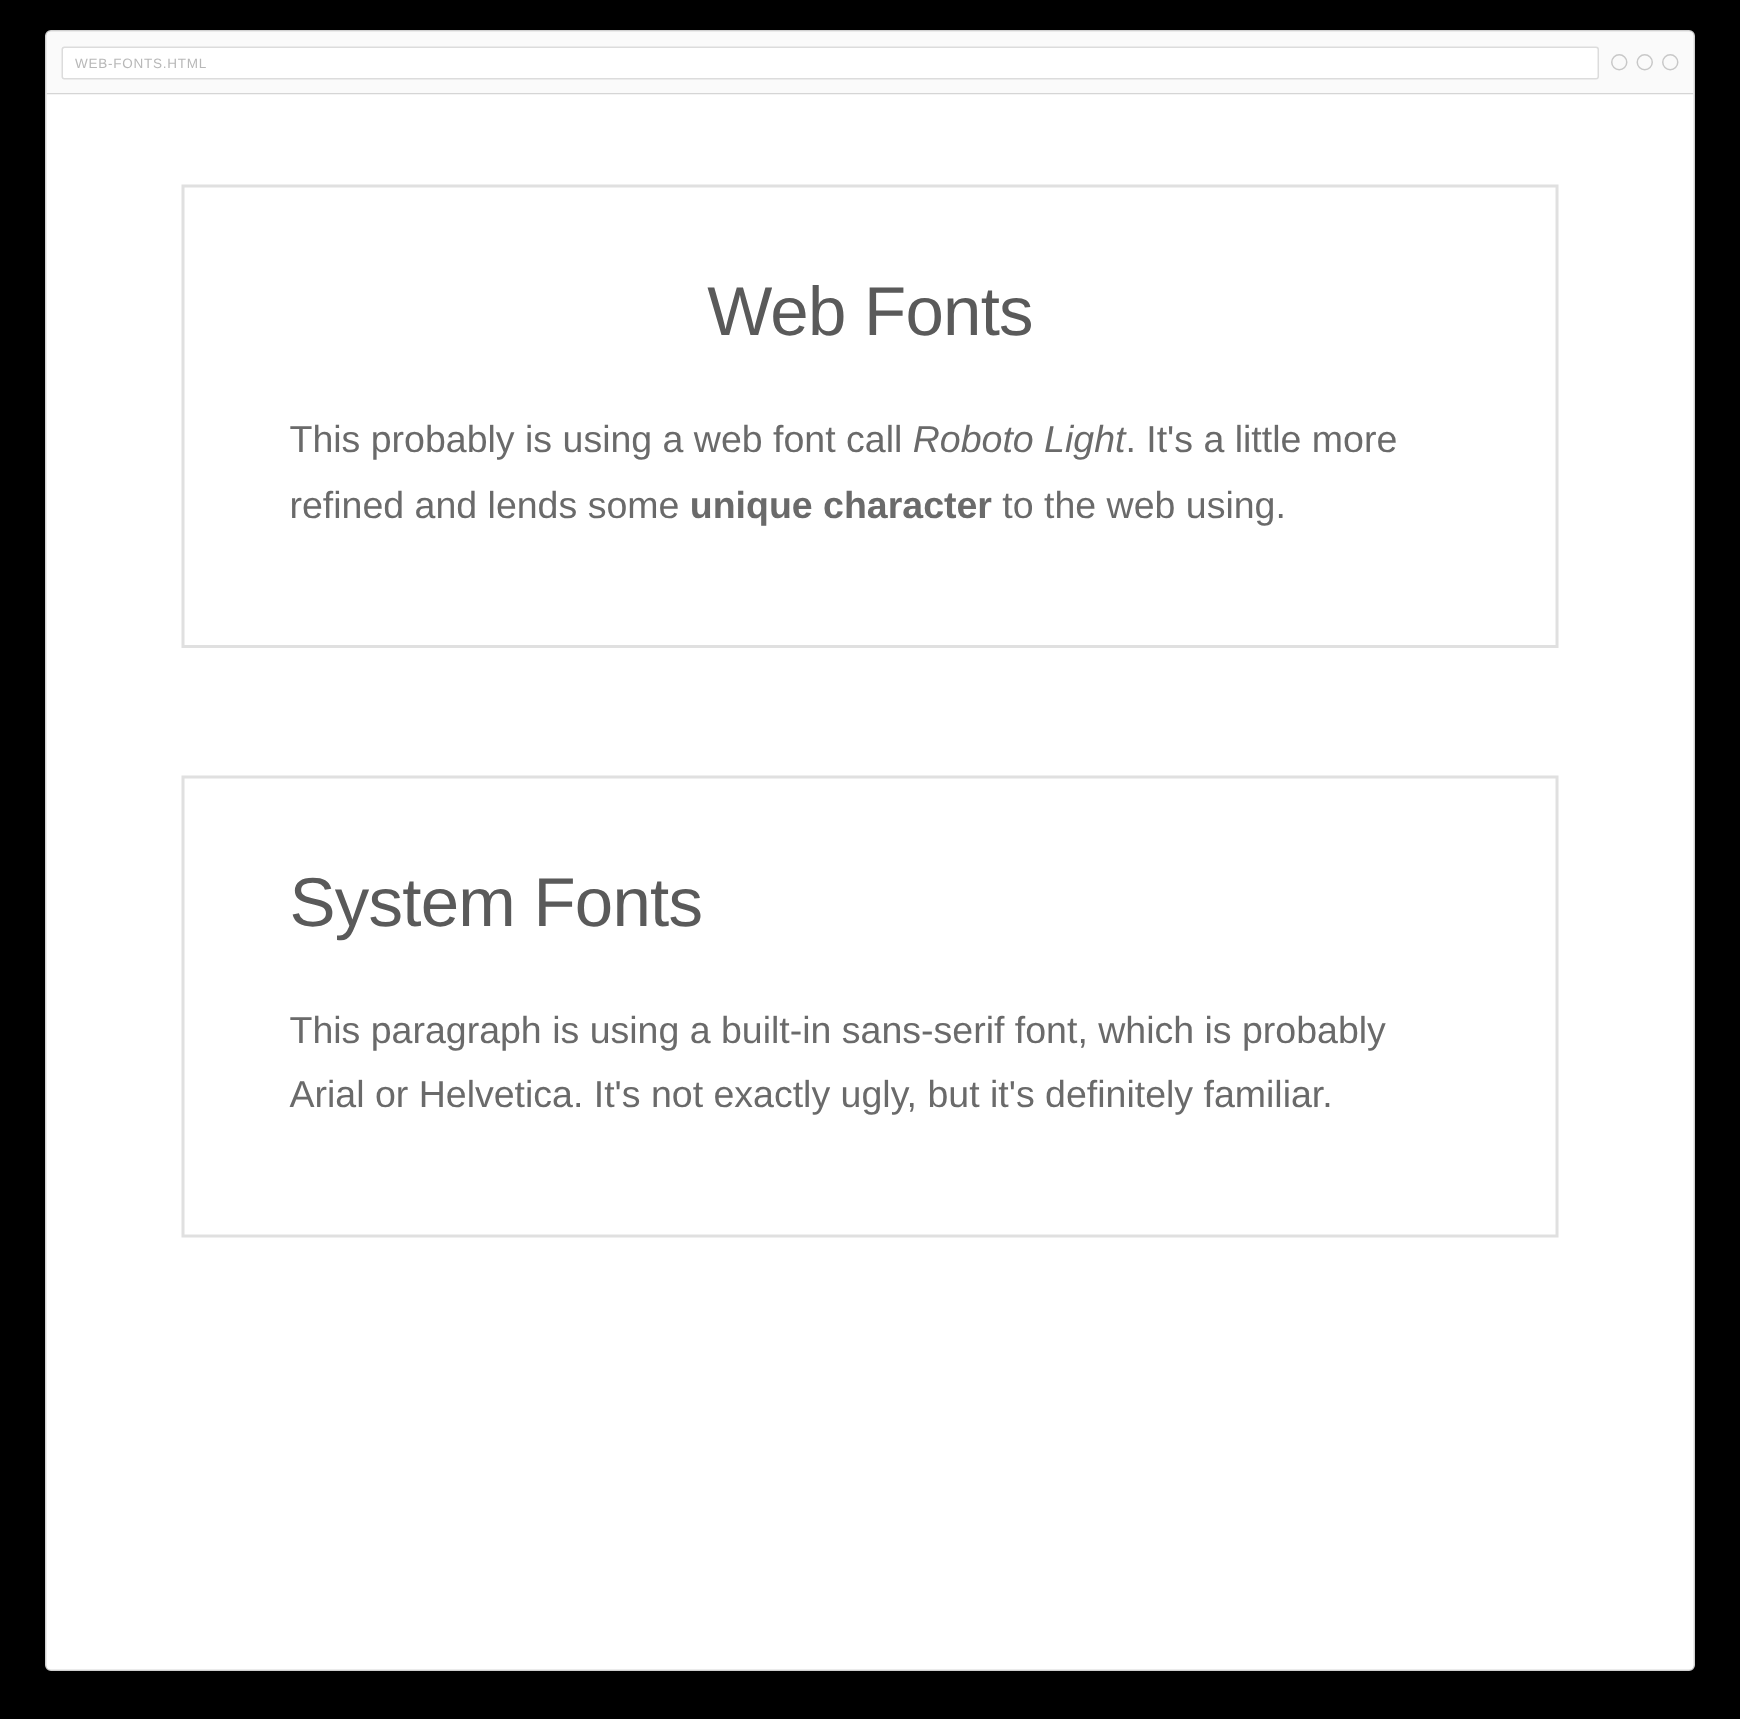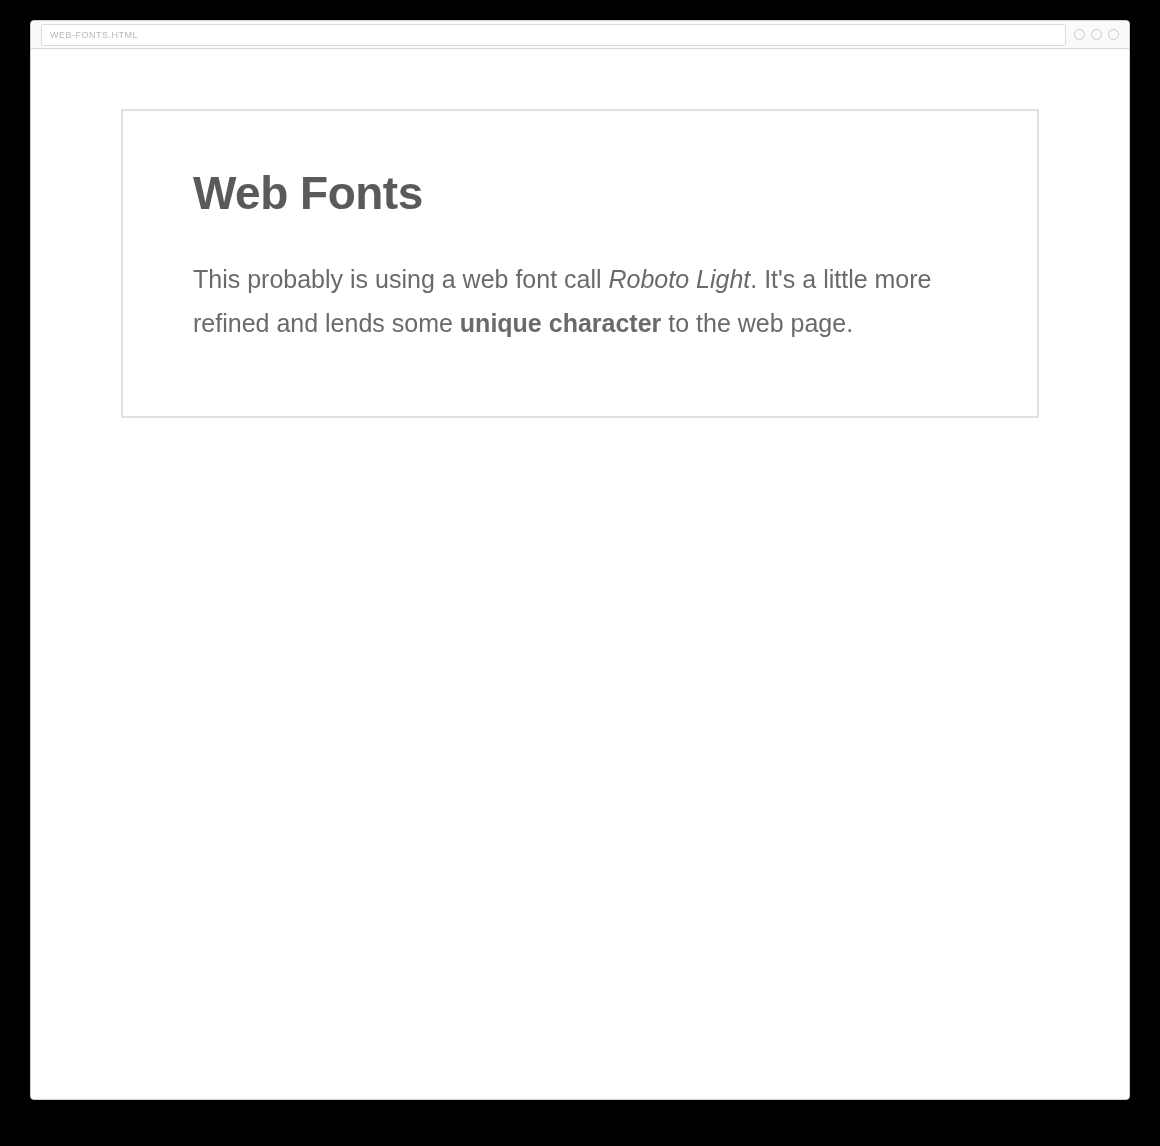--- a/index.html
+++ b/index.html
@@ -20,21 +20,21 @@
     .browser-window {
       width: 1100px;
       background: #fbfbfb;
       border: 1px solid #d0d0d0;
       border-radius: 4px;
       box-shadow: 6px 6px 0 rgba(0,0,0,0.9);
       overflow: hidden;
     }
     
     .browser-titlebar {
-      height: 28px;
+      height: 42px;
       background: #fafafa;
       border-bottom: 1px solid #d5d5d5;
       display: flex;
       align-items: center;
       padding: 0 10px;
       gap: 8px;
     }
     
     .address-bar {
       flex: 1;
@@ -83,21 +83,22 @@
     
     .card-heading {
       font-size: 46px;
       font-weight: 300;
       color: #5a5a5a;
       margin-bottom: 38px;
       letter-spacing: -0.5px;
     }
     
     .card-heading.web-font {
-      font-weight: 700;
+      font-weight: 400;
+      text-align: center;
     }
     
     .card-heading.system-font {
       font-family: Helvetica, Arial, sans-serif;
       font-weight: 400;
     }
     
     .card-paragraph {
       font-size: 25px;
       line-height: 1.75;
@@ -134,20 +135,24 @@
       <div class="window-control-dot"></div>
       <div class="window-control-dot"></div>
     </div>
   </div>
 
   <div class="browser-content">
 
     <div class="font-card">
       <h1 class="card-heading web-font">Web Fonts</h1>
       <p class="card-paragraph">
-        <span>This probably is using a web font call </span><span class="italic">Roboto Light</span><span>. It's a little more refined and lends some </span><span class="bold">unique character</span><span> to the web page.</span>
+        <span>This probably is using a web font call </span><span class="italic">Roboto Light</span><span>. It's a little more refined and lends some </span><span class="bold">unique character</span><span> to the web using.</span>
       </p>
     </div>
 
+    <div class="font-card">
+      <h1 class="card-heading system-font">System Fonts</h1>
+      <p class="card-paragraph system-font">This paragraph is using a built-in sans-serif font, which is probably Arial or Helvetica. It's not exactly ugly, but it's definitely familiar.</p>
+    </div>
 
   </div>
 
 </div>
 
 </body></html>

